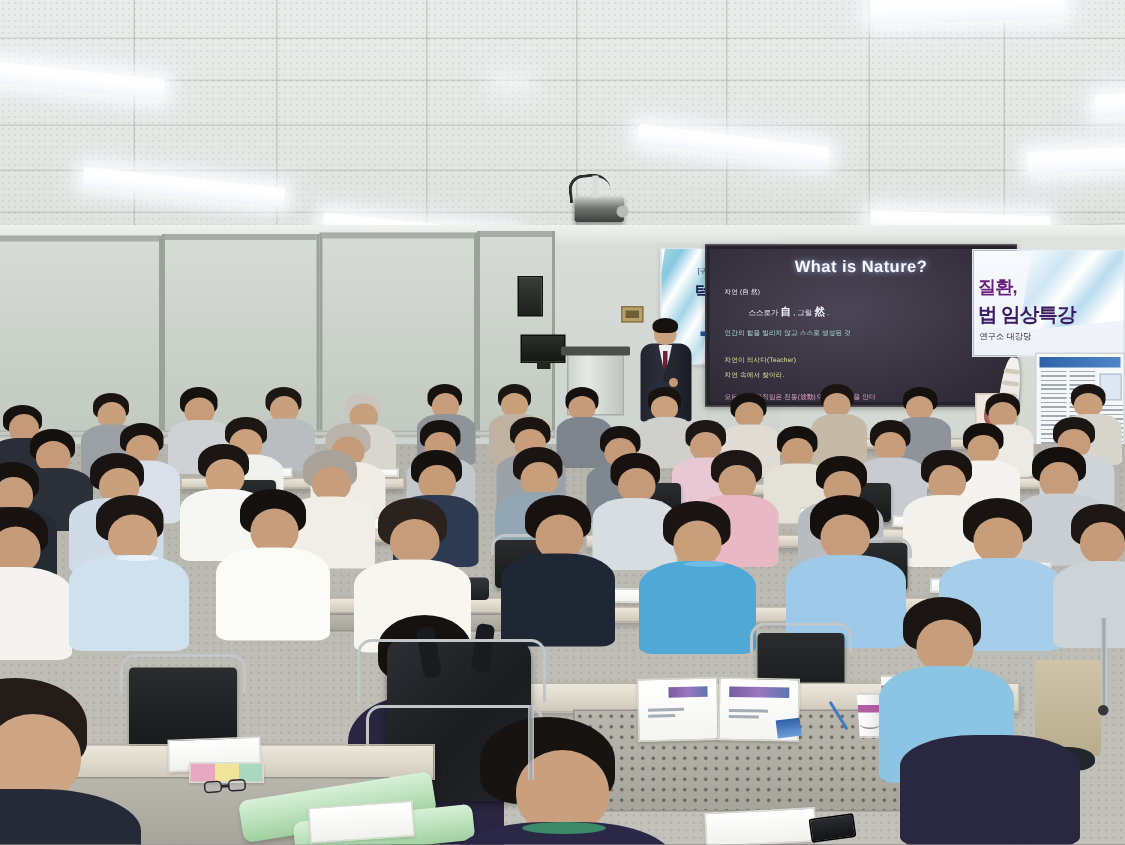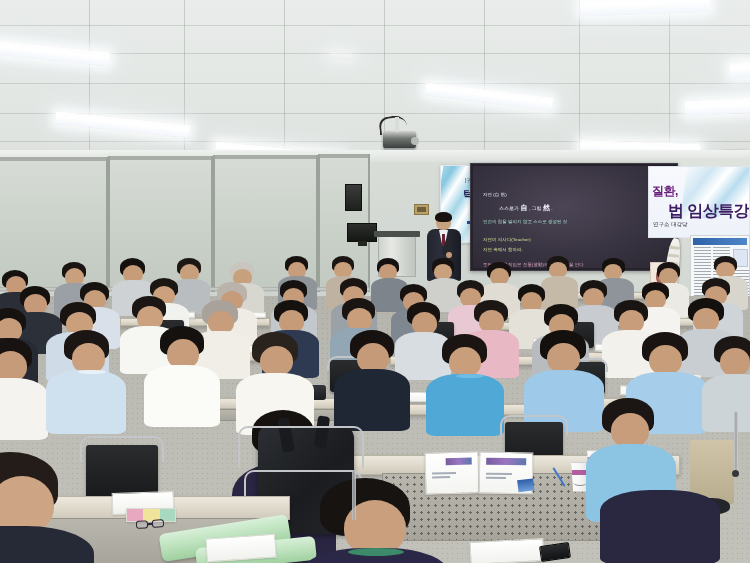--- a/index.html
+++ b/index.html
@@ -165,21 +165,21 @@
   .banner-r .swash2 {
     position:absolute; right:-10px; top:-14px; width:74px; height:64px;
     background: linear-gradient(125deg,#ffffff 0%,#cfe6f3 30%,#ffffff 46%,#b9dcee 62%,#ffffff 80%);
     transform: skewX(-14deg) rotate(-6deg);
   }
   .banner-r .br1 {
     position:absolute; left:3px; top:16px; font-size:12px; font-weight:bold;
     color:#6b1f7c; letter-spacing:-.5px; white-space:nowrap;
   }
   .banner-r .br2 {
-    position:absolute; left:19px; top:34px; font-size:16px; font-weight:bold;
+    position:absolute; left:3px; top:34px; font-size:13px; font-weight:bold;
     color:#3b1d63; letter-spacing:-.6px; white-space:nowrap;
   }
   .banner-r .br3 {
     position:absolute; left:4px; top:54px; font-size:5.5px; color:#2a2a36; white-space:nowrap;
   }
 
   
   .podium {
     position:absolute; left:378px; top:235px; width:38px; height:42px;
     background: linear-gradient(to right,#cfd3ce 0%,#e6e9e4 35%,#bfc4be 100%);
@@ -508,20 +508,21 @@
 
   <div class="banner-l">
     <div class="swash"></div>
     <div class="bl1">[구조의학회 주</div>
     <div class="bl2">턱관절을</div>
     <div class="bl3"><span class="dot"></span><span>주최</span></div>
   </div>
 
   <div class="screen-frame">
     <div class="slide">
+      <div class="slide-title">What is Nature?</div>
       <div class="slide-l hanja" style="top:26px;">자연 (自 然)</div>
       <div class="slide-sub1" style="top:37px;">
         <span class="dim">스스로가</span>
         <span class="big-hanja">自</span>
         <span class="dim">, 그럴</span>
         <span class="big-hanja">然</span>
         <span class="dim">.</span>
       </div>
       <div class="slide-l cyan" style="top:53px;">인간의 힘을 빌리지 않고 스스로 생성된 것</div>
       <div class="slide-l ylw" style="top:71px;">자연이 의사다(Teacher)</div>

